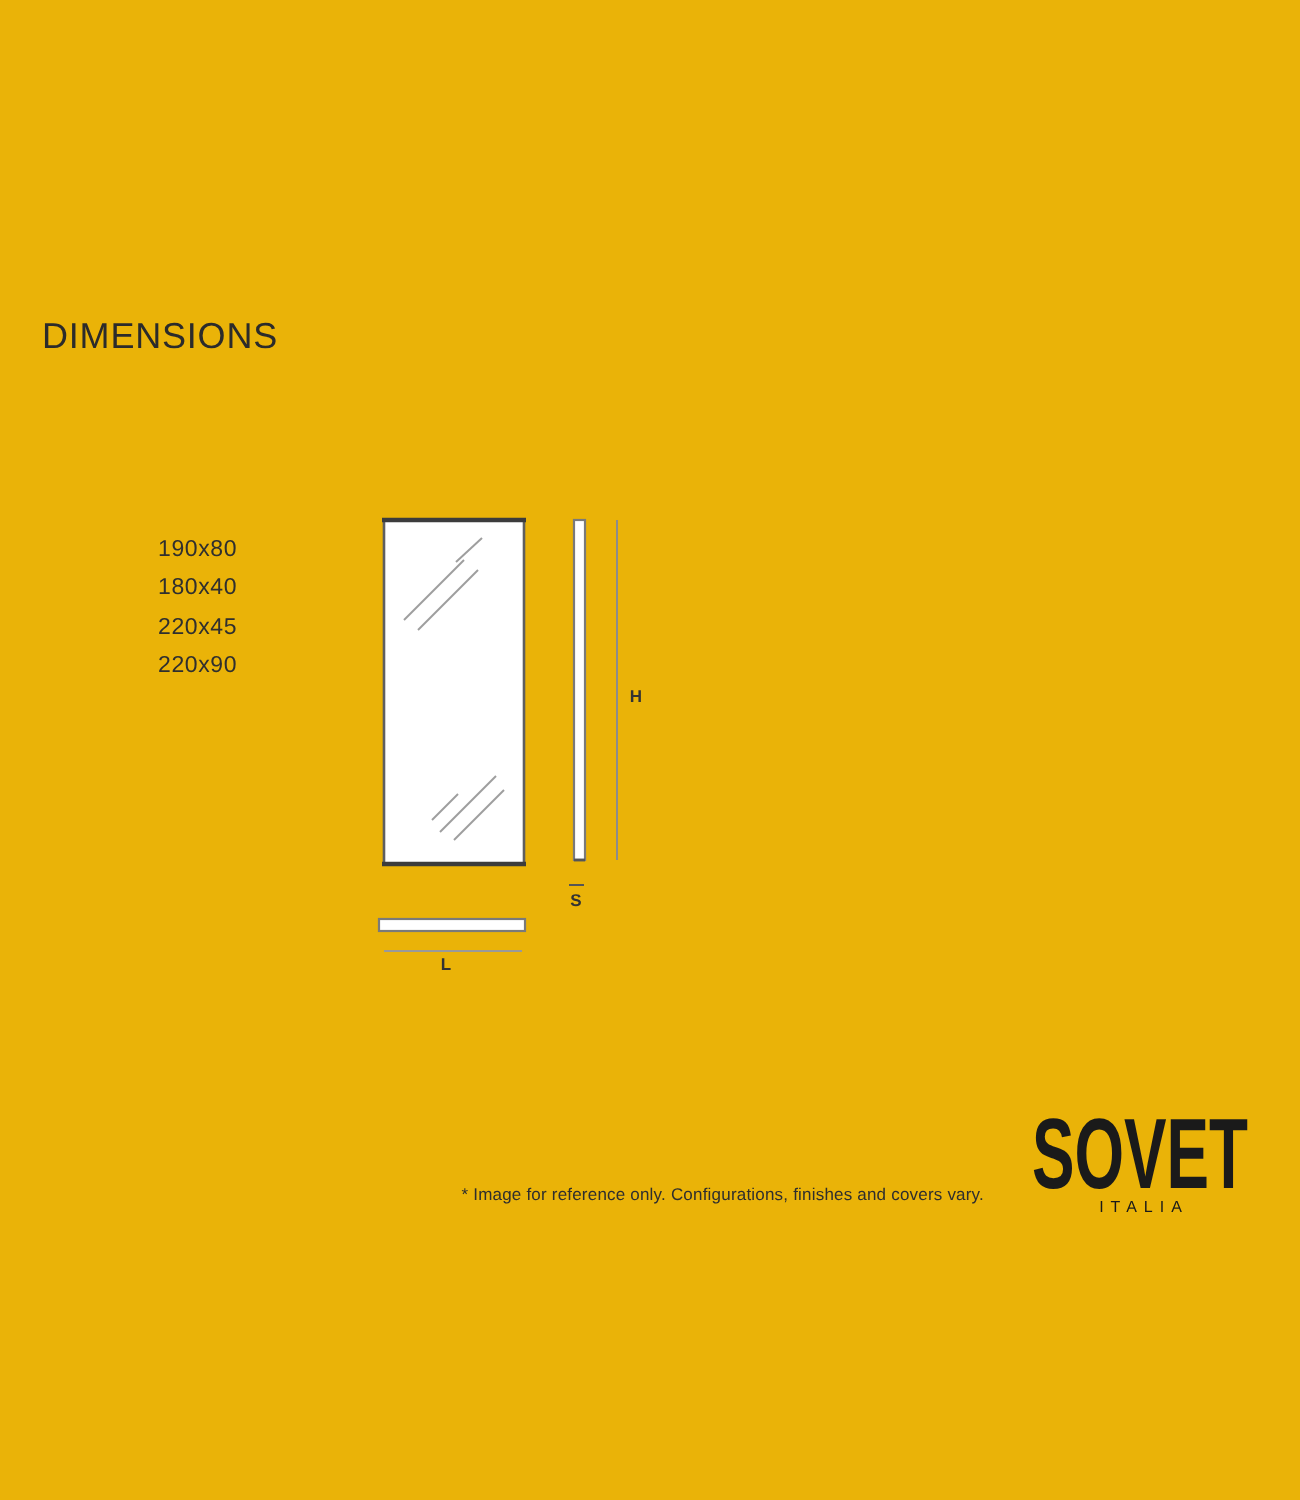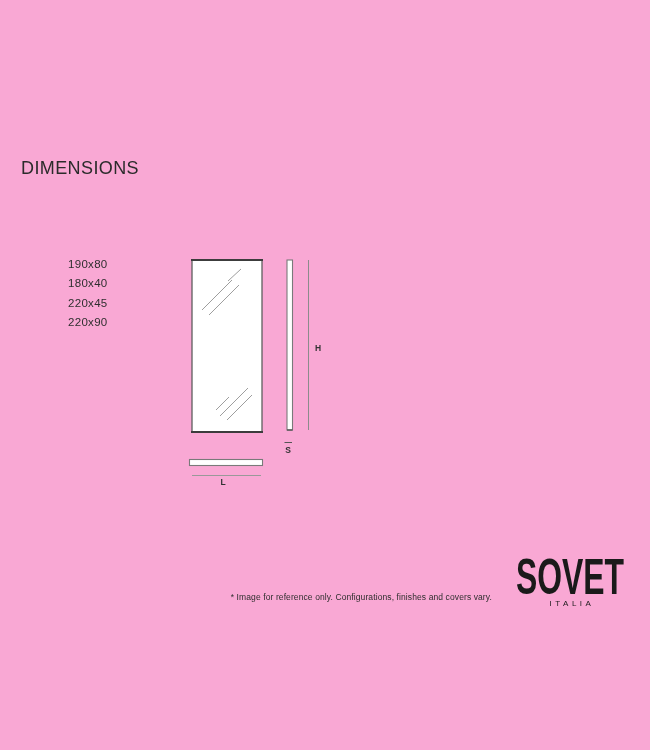--- a/index.html
+++ b/index.html
@@ -1,20 +1,20 @@
 <!DOCTYPE html>
 <html><head>
 <meta charset="utf-8">
 <style>
   html, body { margin: 0; padding: 0; background: #ffffff; }
   .canvas {
     position: relative;
     width: 650px;
     height: 750px;
-    background: #f9a8d4;
+    background: #eab308;
     font-family: "Liberation Sans", sans-serif;
     overflow: hidden;
   }
   .section-title {
     position: absolute;
     left: 21px;
     top: 159px;
     font-size: 18px;
     line-height: 1;
     letter-spacing: 0.4px;
@@ -31,21 +31,21 @@
     font-weight: 400;
     text-decoration: underline;
     text-decoration-thickness: 1.5px;
     text-underline-offset: 4px;
     text-decoration-color: #4a4a4a;
   }
   .size-list {
     position: absolute;
     left: 68px;
     top: 255px;
-    margin: 0;
+    margin: 11px;
     padding: 0;
     list-style: none;
     font-size: 11.5px;
     line-height: 19.4px;
     color: #2f2f2f;
     letter-spacing: 0.3px;
   }
   .diagram-svg {
     position: absolute;
     left: 0;

